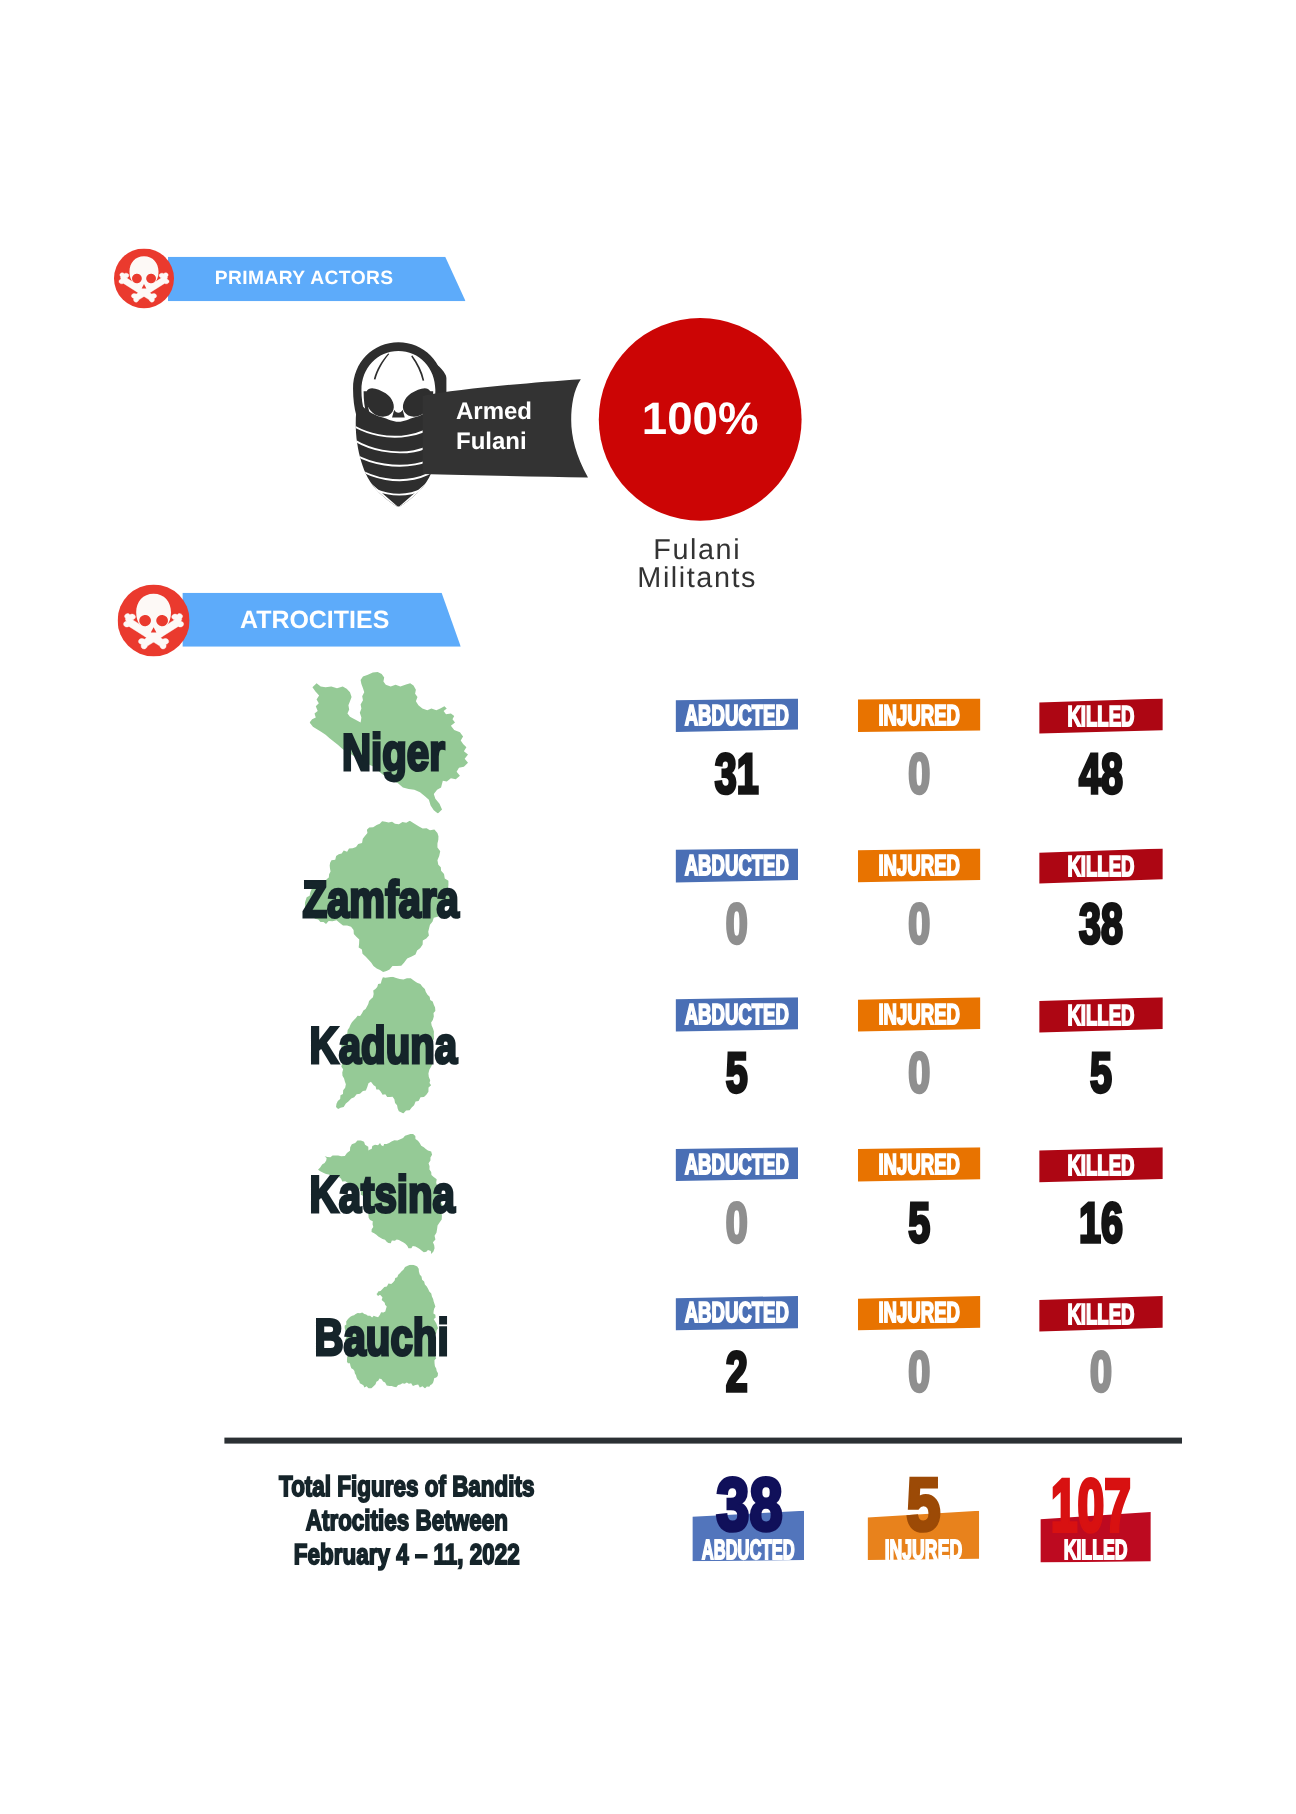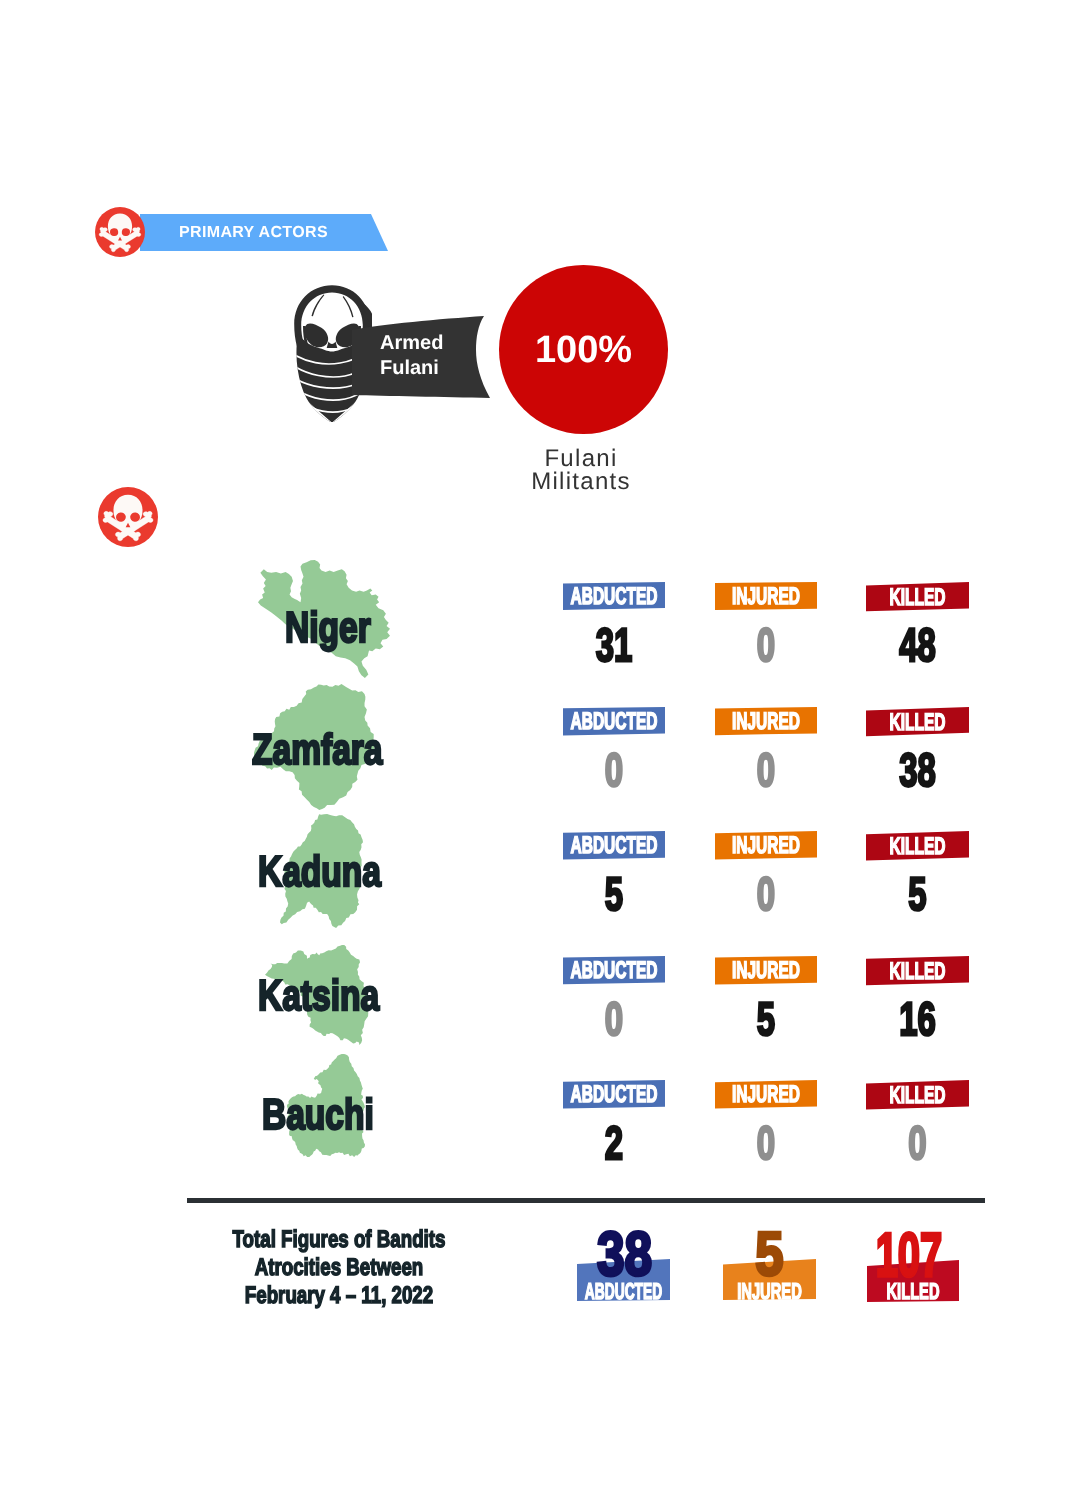--- a/index.html
+++ b/index.html
@@ -55,20 +55,26 @@
 <g fill="#fdf9f6">
 <path d="M50 13.0 c-14.8 0 -24.2 11.2 -24.2 25.6 0 8.2 2.1 13.8 5.6 18.0 2.2 2.6 3.0 5.0 3.3 8.1 0.4 3.2 1.2 5.3 2.7 6.9 2.3 2.5 7.2 3.6 12.6 3.6 5.4 0 10.3 -1.1 12.6 -3.6 1.5 -1.6 2.3 -3.7 2.7 -6.9 0.3 -3.1 1.1 -5.5 3.3 -8.1 3.5 -4.2 5.6 -9.8 5.6 -18.0 C74.2 24.2 64.8 13.0 50 13.0 z"></path>
 </g>
 <g fill="#ea3a2e">
 <ellipse cx="38.2" cy="50.2" rx="8.2" ry="7.8" transform="rotate(-6 38.2 50.2)"></ellipse>
 <ellipse cx="61.8" cy="50.2" rx="8.2" ry="7.8" transform="rotate(6 61.8 50.2)"></ellipse>
 <path d="M50 59.5 l3.9 7.4 h-7.8 z"></path>
 </g>
 </svg>
     </div>
+<div class="sec-banner" style="left:152px;top:494px;width:232px;height:45px;">
+<svg width="232" height="45" style="display:block">
+        <polygon points="0,0 216,0 232,45 0,45" fill="#5dabfa"></polygon>
+      </svg>
+<div class="txt" style="left:48px;font-size:20.8px;letter-spacing:0.0px;">ATROCITIES</div>
+</div>
 <div class="sec-icon" style="left:98px;top:487px;">
       <svg viewBox="0 0 100 100" width="60" height="60" style="display:block">
 <circle cx="50" cy="50" r="50" fill="#ea3a2e"></circle>
 <g fill="#fdf9f6" stroke="#fdf9f6" stroke-width="0.6">
 
 <path d="M9.8 45.2 c-0.6 -2.1 0.9 -4.1 3.2 -4.6 1.6 -0.3 3.2 0.4 4.1 1.5 1.3 -0.8 2.9 -1.0 4.4 -0.7 2.3 0.5 3.8 2.5 3.2 4.6 -0.5 1.7 -2.1 2.9 -4.0 3.1 l42.2 27.0 c1.5 -1.0 3.5 -1.3 5.3 -0.6 2.2 0.8 3.3 3.0 2.6 5.0 -0.6 1.5 -2.1 2.5 -3.8 2.6 0.6 1.3 0.6 2.9 0.0 4.2 -0.9 2.0 -3.2 2.9 -5.4 2.0 -1.6 -0.6 -2.7 -2.0 -2.9 -3.6 l-42.9 -27.4 c-1.6 0.9 -3.5 1.1 -5.0 0.4 -2.2 -0.9 -3.1 -3.2 -2.2 -5.1 0.7 -1.4 2.1 -2.3 3.7 -2.5 -1.1 -1.0 -1.8 -2.5 -1.2 -4.0 z"></path>
 
 <path d="M90.2 45.2 c0.6 -2.1 -0.9 -4.1 -3.2 -4.6 -1.6 -0.3 -3.2 0.4 -4.1 1.5 -1.3 -0.8 -2.9 -1.0 -4.4 -0.7 -2.3 0.5 -3.8 2.5 -3.2 4.6 0.5 1.7 2.1 2.9 4.0 3.1 l-42.2 27.0 c-1.5 -1.0 -3.5 -1.3 -5.3 -0.6 -2.2 0.8 -3.3 3.0 -2.6 5.0 0.6 1.5 2.1 2.5 3.8 2.6 -0.6 1.3 -0.6 2.9 0.0 4.2 0.9 2.0 3.2 2.9 5.4 2.0 1.6 -0.6 2.7 -2.0 2.9 -3.6 l42.9 -27.4 c1.6 0.9 3.5 1.1 5.0 0.4 2.2 -0.9 3.1 -3.2 2.2 -5.1 -0.7 -1.4 -2.1 -2.3 -3.7 -2.5 1.1 -1.0 1.8 -2.5 1.2 -4.0 z"></path>
 </g>
 <g fill="#fdf9f6">

